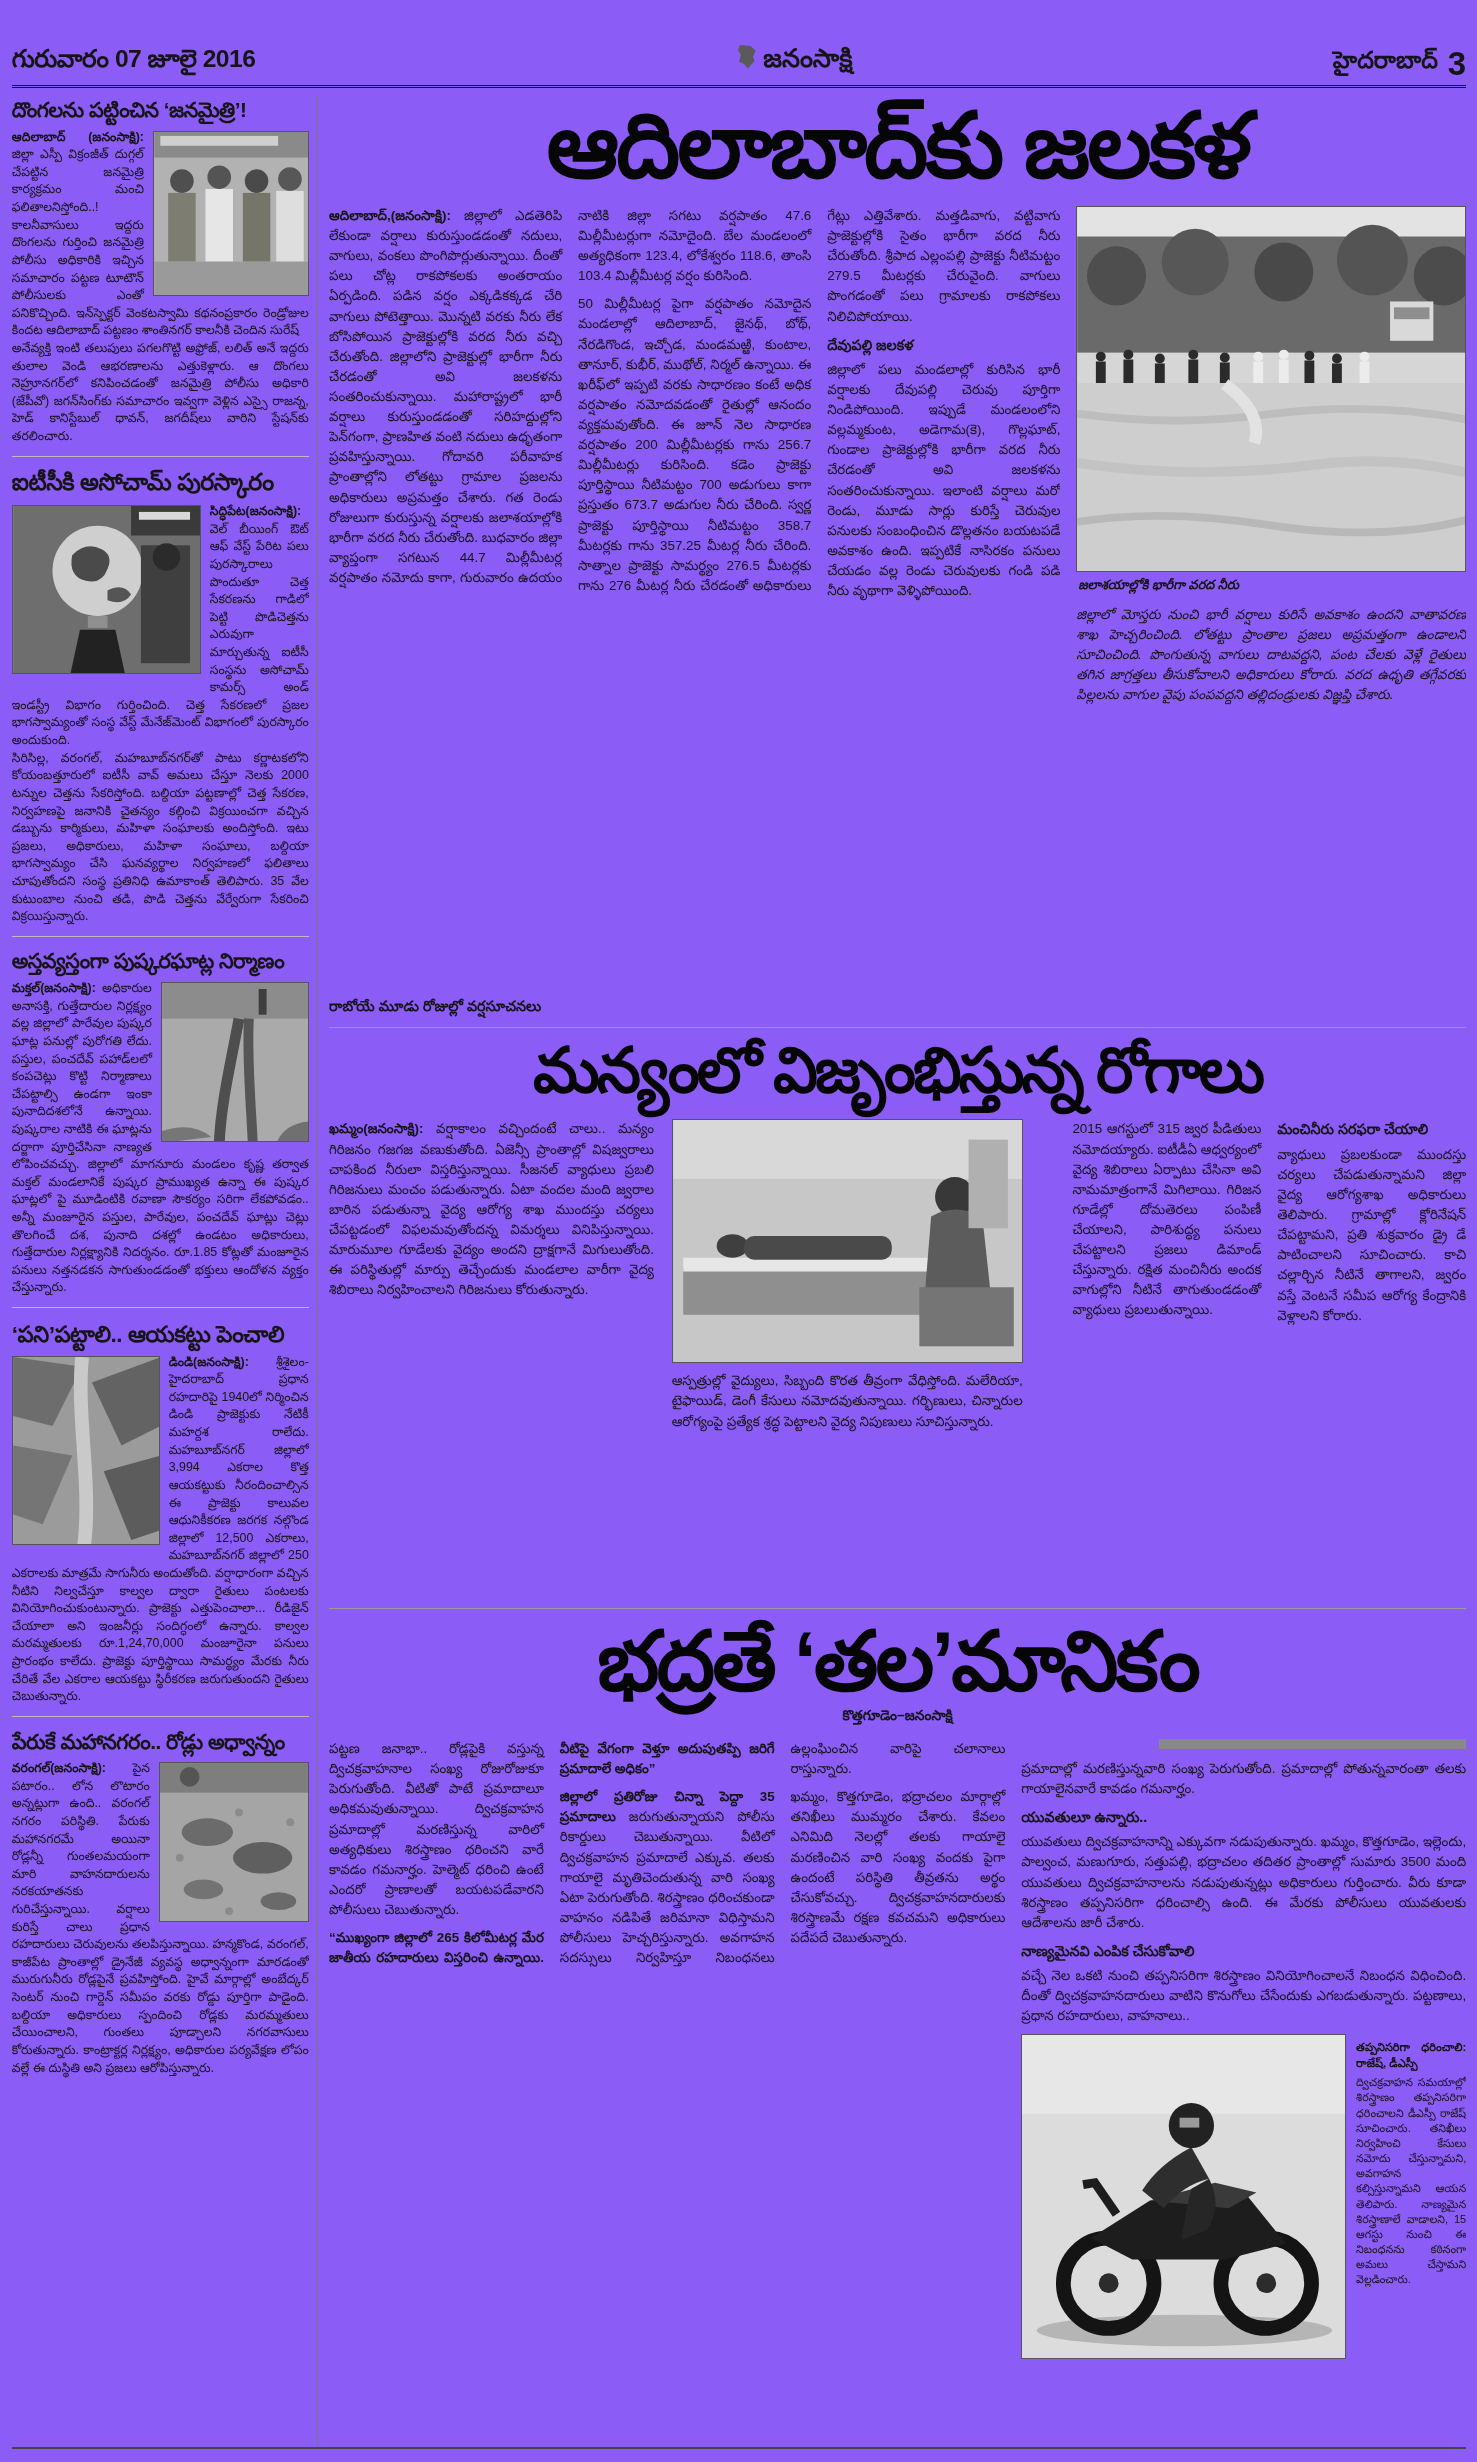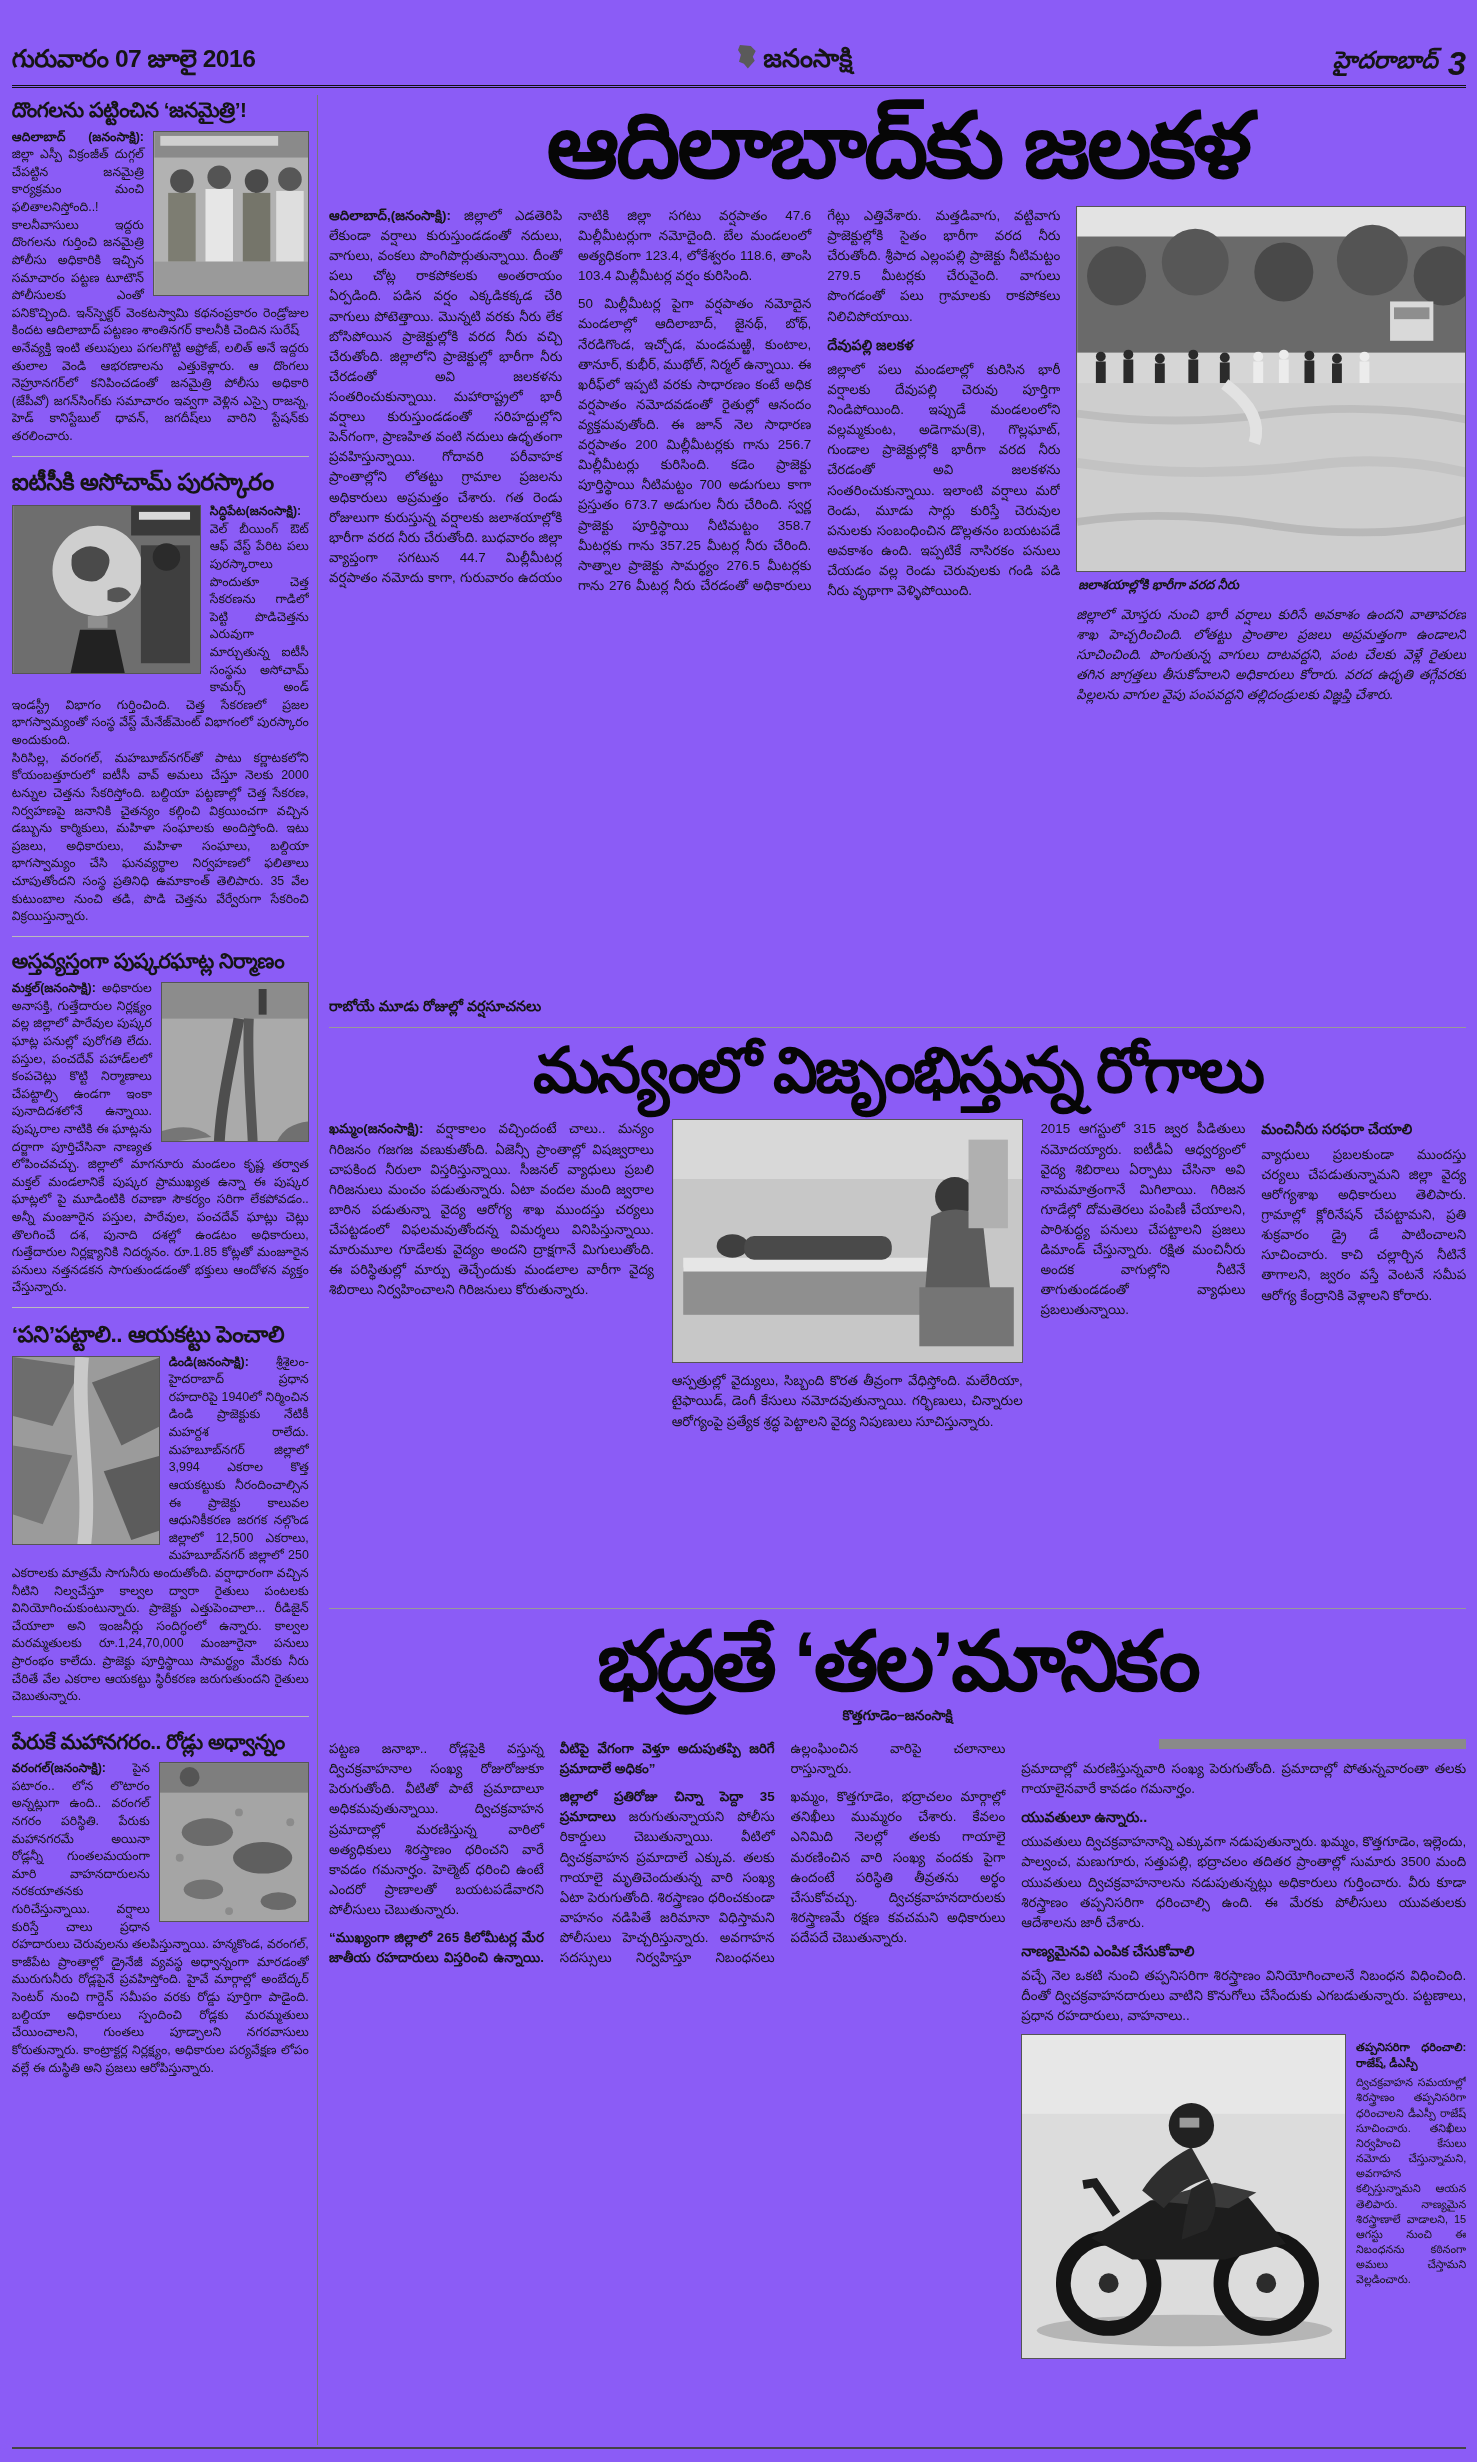--- a/index.html
+++ b/index.html
@@ -11,21 +11,21 @@
   }
   
   .hdr {
     position:absolute; left:11.8px; right:11.8px; top:33px; height:55px;
     display:flex; align-items:flex-end; justify-content:space-between;
     border-bottom:3.9px double #111; padding-bottom:5.9px;
   }
   .hdr-date { font-size:24.6px; font-weight:bold; letter-spacing:-0.5px; }
   .masthead { display:flex; align-items:flex-start; gap:5.9px; }
   .masthead .name { font-size:25.6px; font-weight:bold; }
-  .hdr-right { display:flex; align-items:flex-end; gap:9.9px;font-style:italic; }
+  .hdr-right { display:flex; align-items:flex-end; gap:9.9px; }
   .hdr-edition { font-size:23.6px; font-weight:bold; }
   .hdr-page { font-size:33px; font-weight:bold; line-height:0.9; }
   
   .vdiv { position:absolute; top:95px; bottom:17.7px; left:317px; width:1px; background:#777; }
   .bottomrule { position:absolute; left:11.8px; right:11.8px; bottom:13.8px; height:2px; background:#444; }
   
   .leftcol { position:absolute; left:11.8px; top:99px; width:297px; bottom:19.7px; overflow:hidden; }
   .lart { margin-bottom:13.8px; padding-bottom:9.9px; border-bottom:1px solid #bbb; }
   .lart:last-child { border-bottom:none; }
   .lhead { font-size:20.7px; font-weight:bold; text-align:left; line-height:1.1; margin-bottom:6.9px; letter-spacing:-0.5px; }
@@ -48,21 +48,21 @@
   .fig-stack { width:390px; flex:none;font-style:italic; }
   .fig-stack .photo { width:390px; height:366px; }
   .fig-cap { font-size:12.8px; font-weight:bold; margin:4.9px 0 9.9px 2px; }
   .closing { margin-top:9.9px; }
   
   .dis-head { font-size:63px; margin:5.9px 9.9px 17.7px 9.9px; }
   .dis-grid { display:flex; gap:17.7px; height:479px; overflow:hidden; }
   .dis-a { width:325px; flex:none; }
   .dis-b { width:351px; flex:none; }
   .dis-b .photo { width:351px; height:244px; margin-bottom:7.9px; }
-  .dis-c { flex:1; column-count:2; column-gap:15.8px; }
+  .dis-c { flex:1; column-count:2; column-gap:15.8px;margin-left:32px; }
   
   .saf-head { font-size:83px; margin:3.9px 19.7px 5.9px 19.7px; }
   .saf-dl { text-align:center; font-weight:bold; font-size:13.8px; margin-bottom:11.8px; }
   .saf-row { display:flex; gap:15.8px; height:650px; overflow:hidden; }
   .saf-left { flex:1; column-count:3; column-gap:15.8px; }
   .saf-right { width:445px; flex:none; }
   .gbar { height:9.9px; background:#8a8a8a; margin:0 0 9.9px 138px; }
   .saf-bottom { display:flex; gap:9.9px; margin-top:7.9px; }
   .saf-bottom .photo { width:325px; height:325px; flex:none; }
   .saf-side { flex:1; font-size:11px; line-height:1.38; text-align:justify; }

